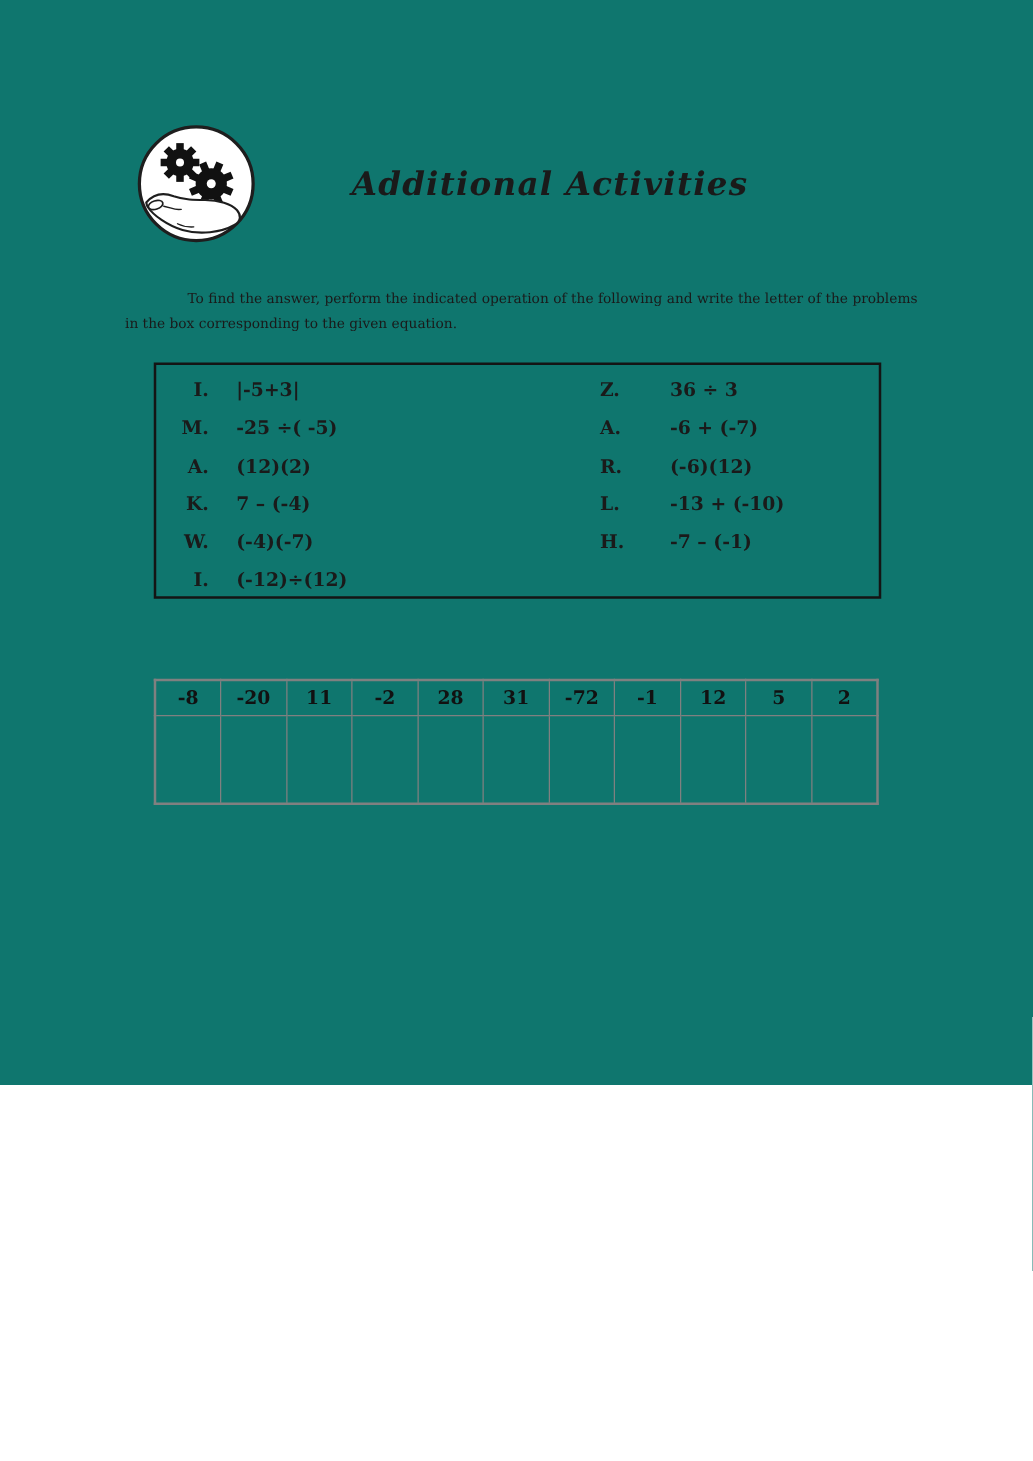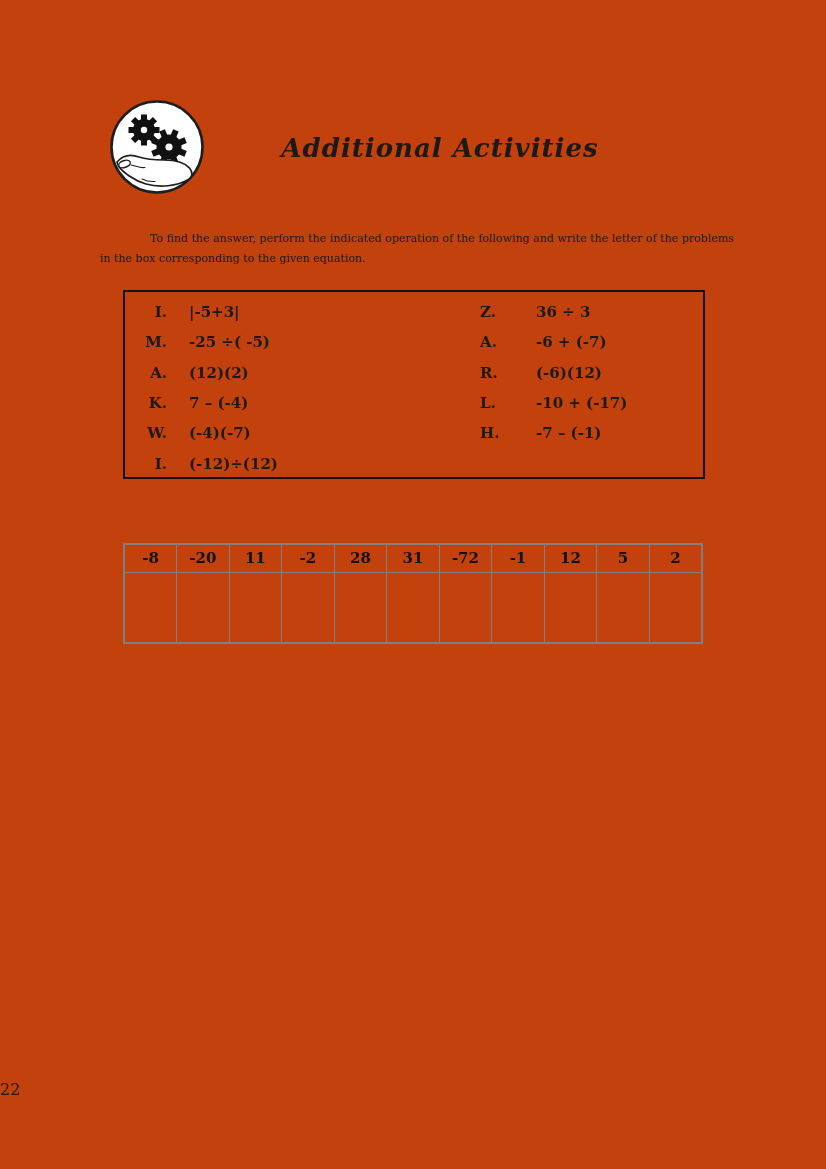--- a/index.html
+++ b/index.html
@@ -1,21 +1,21 @@
 <!DOCTYPE html>
 <html><head>
 <meta charset="utf-8">
 <style>
   * { margin: 0; padding: 0; box-sizing: border-box; }
   html, body { background: #ffffff; }
   .page {
     position: relative;
     width: 826px;
-    height: 1169px;
-    background: #c2410c;
+    height: 868px;
+    background: #0f766e;
     font-family: "DejaVu Serif", "Liberation Serif", serif;
     color: #1a1a1a;
     overflow: hidden;
     margin: 0 auto;
   }
   .logo {
     position: absolute;
     left: 108px;
     top: 98px;
     width: 98px;
@@ -204,21 +204,21 @@
       <div class="problem-row">
         <span class="letter">A.</span>
         <span class="expr">-6 + (-7)</span>
       </div>
       <div class="problem-row">
         <span class="letter">R.</span>
         <span class="expr">(-6)(12)</span>
       </div>
       <div class="problem-row">
         <span class="letter">L.</span>
-        <span class="expr">-10 + (-17)</span>
+        <span class="expr">-13 + (-10)</span>
       </div>
       <div class="problem-row">
         <span class="letter">H.</span>
         <span class="expr">-7 – (-1)</span>
       </div>
     </div>
   </div>
 
   <table class="answer-table">
     <tbody>

